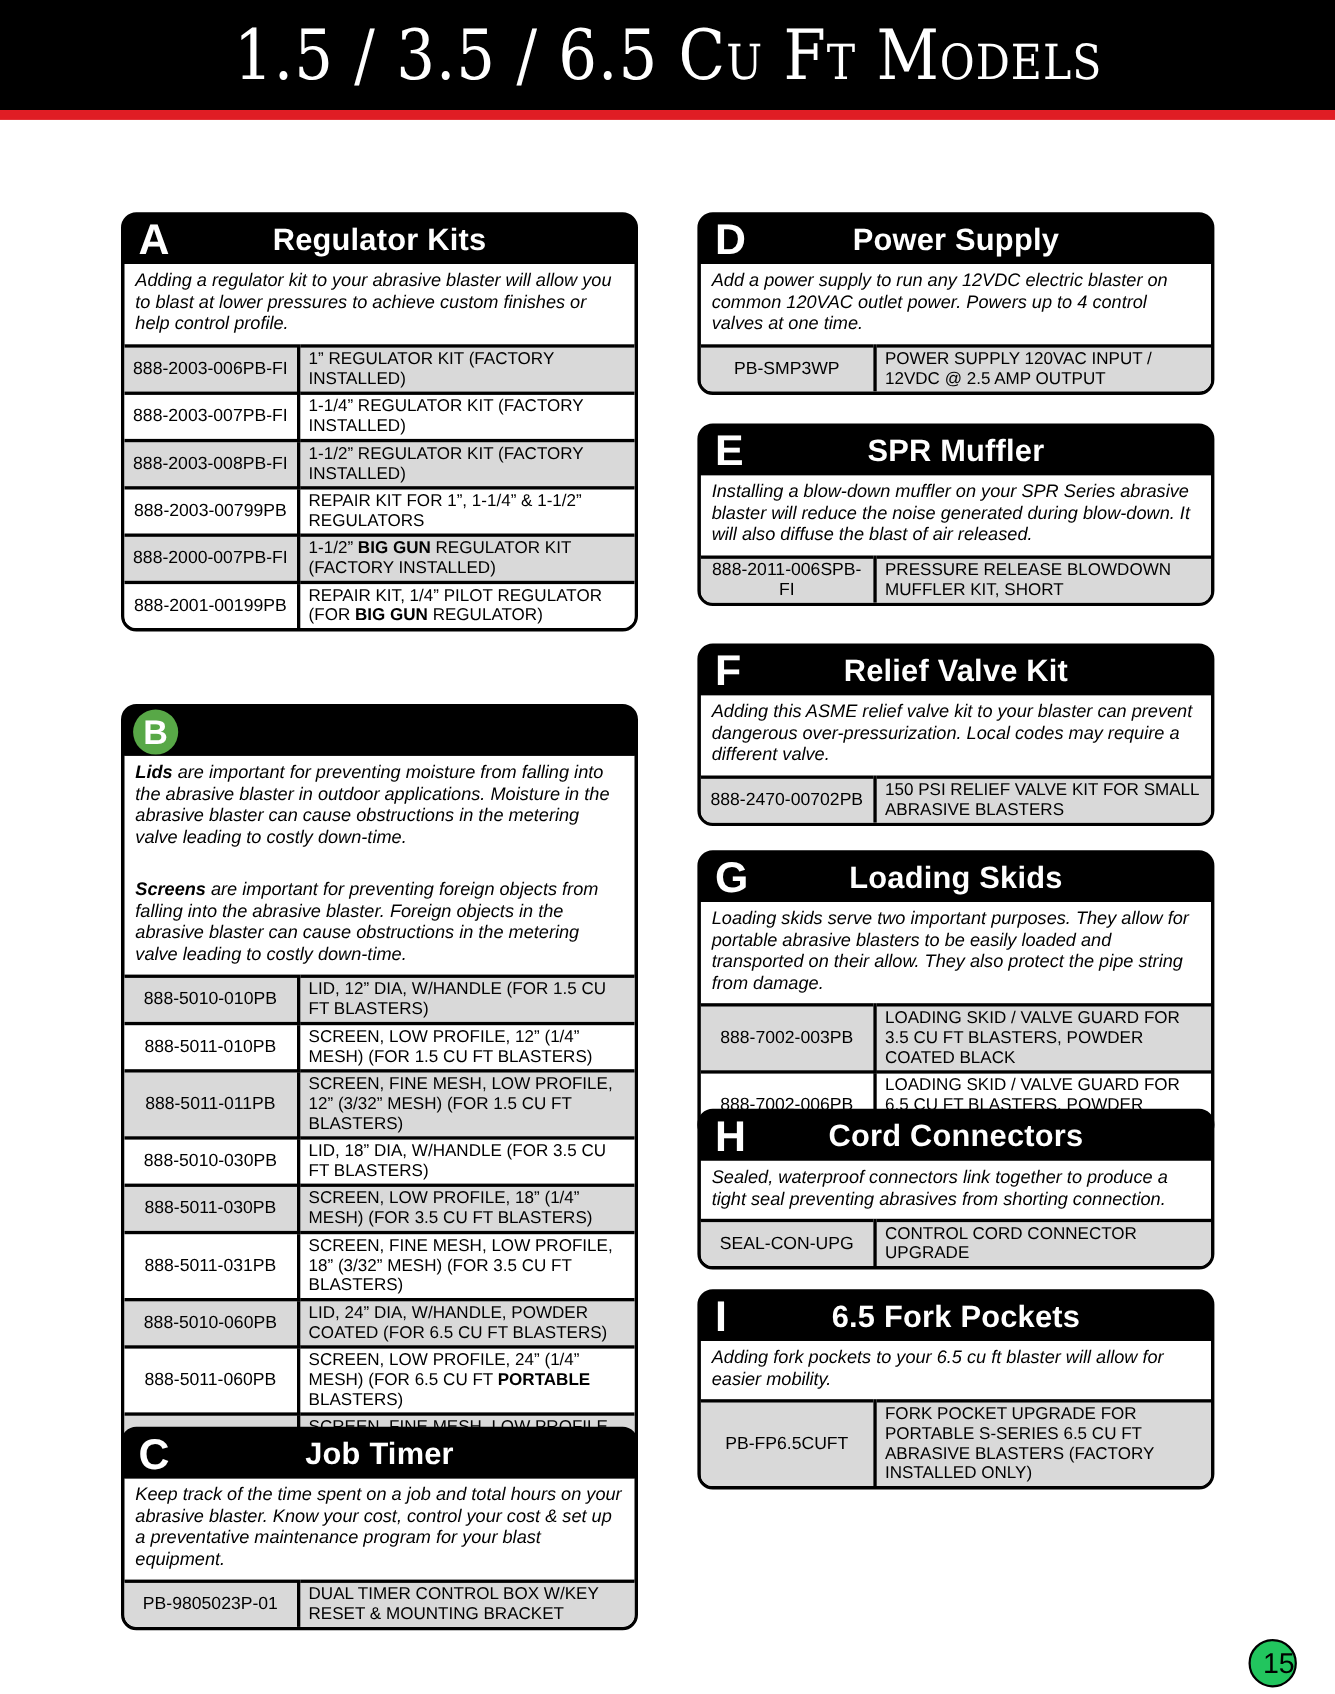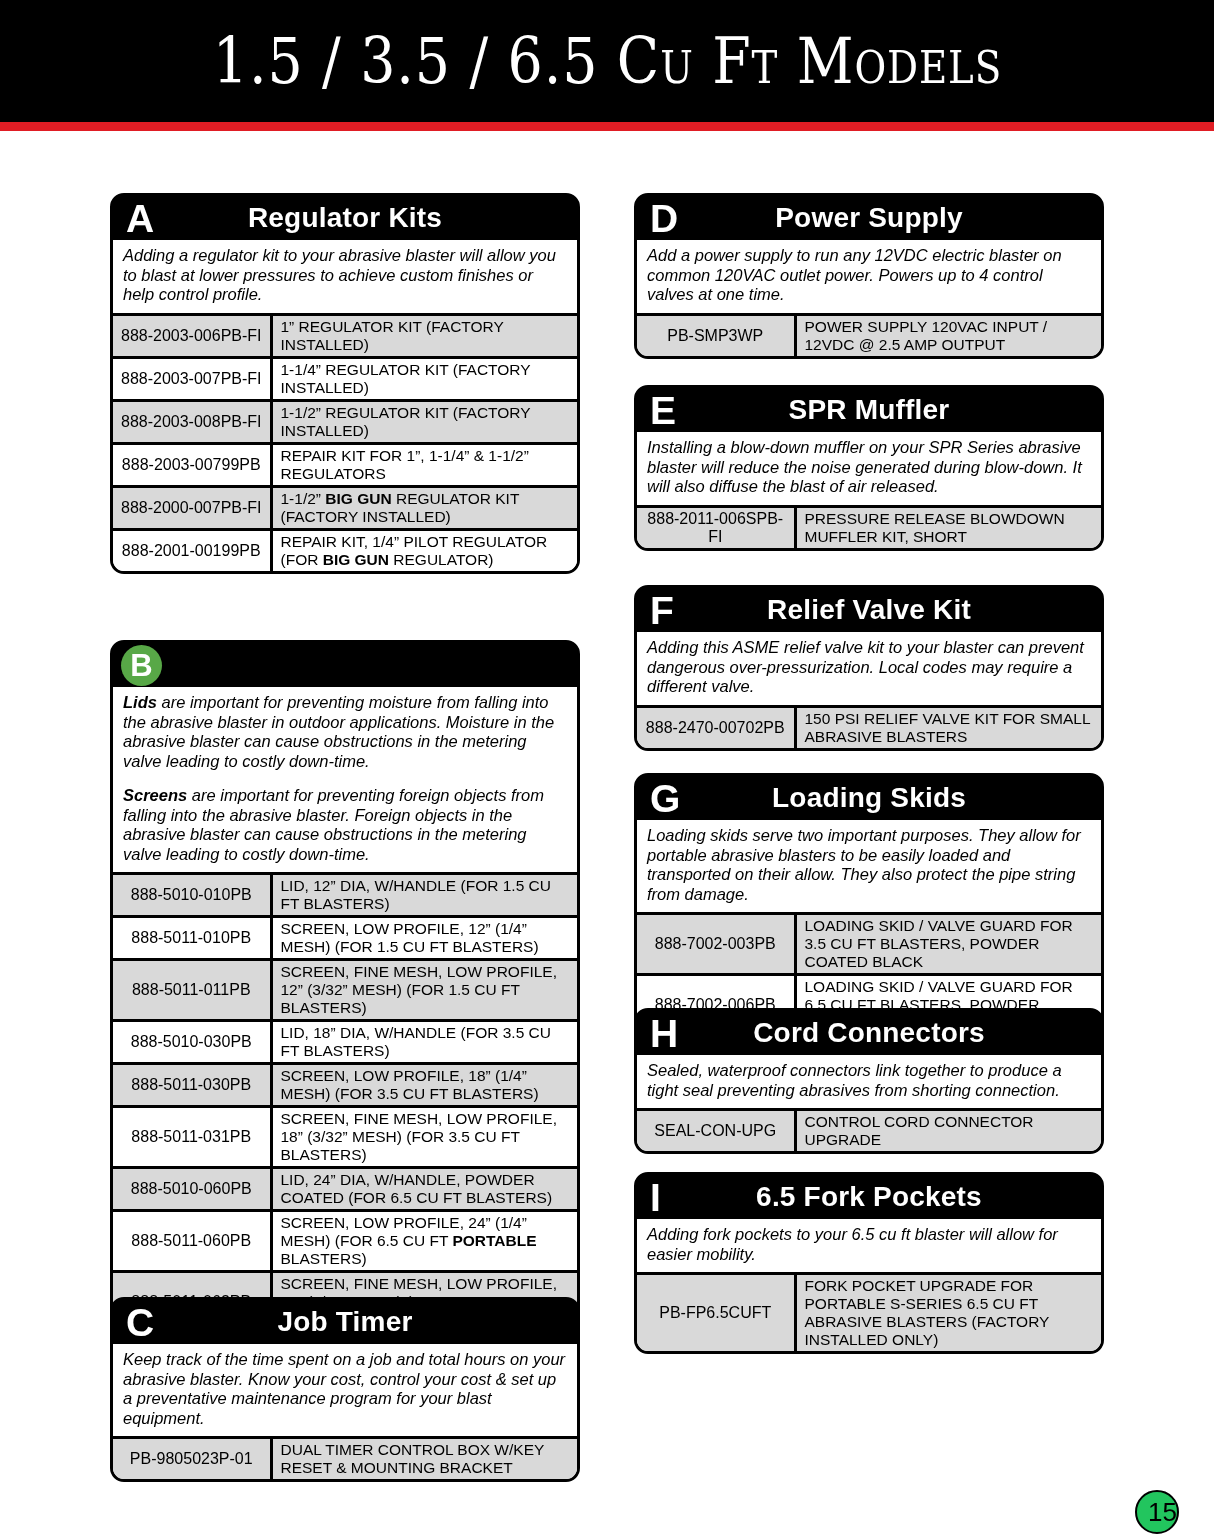--- a/index.html
+++ b/index.html
@@ -6,21 +6,21 @@
   html,body { margin:0; padding:0; }
   body {
     width:1214px; height:1540px;
     background:#ffffff;
     font-family:"Liberation Sans", sans-serif;
     color:#000;
   }
   .page { position:relative; width:1214px; height:1540px; overflow:hidden; background:#fff; }
 
   
-  .banner { height:122px; background:#000; display:flex; align-items:center; justify-content:center; }
+  .banner { height:100px; background:#000; display:flex; align-items:center; justify-content:center; }
   .banner h1 {
     margin:0; color:#fff;
     font-family:"DejaVu Serif", serif;
     font-variant:small-caps;
     font-weight:normal;
     font-size:63px;
     letter-spacing:1px;
     transform:scaleX(0.88);
     transform-origin:center;
     white-space:nowrap;
@@ -44,21 +44,21 @@
     font-size:31px;
   }
   .panel-title {
     position:absolute; left:50%; top:50%;
     transform:translate(-50%,-50%);
     font-size:28px; font-weight:bold; white-space:nowrap; letter-spacing:0.2px;
   }
   .panel-body { background:#fff; }
   .panel-desc { padding:6px 10px 8px; font-size:16.5px; line-height:19.5px;font-style:italic; }
   .panel-desc p { margin:0; }
-  .panel-desc p + p { margin-top:15px; }
+  .panel-desc p + p { margin-top:29px; }
 
   table.rows { width:100%; border-collapse:collapse; border-top:3px solid #000; }
   table.rows td {
     border:3px solid #000;
     padding:2px 8px;
     font-size:15.5px; line-height:18px;
     height:38px; vertical-align:middle;
   }
   table.rows td.part { width:158px; text-align:center; font-size:16px; padding:2px 4px; }
   table.rows td:first-child { border-left:none; }

